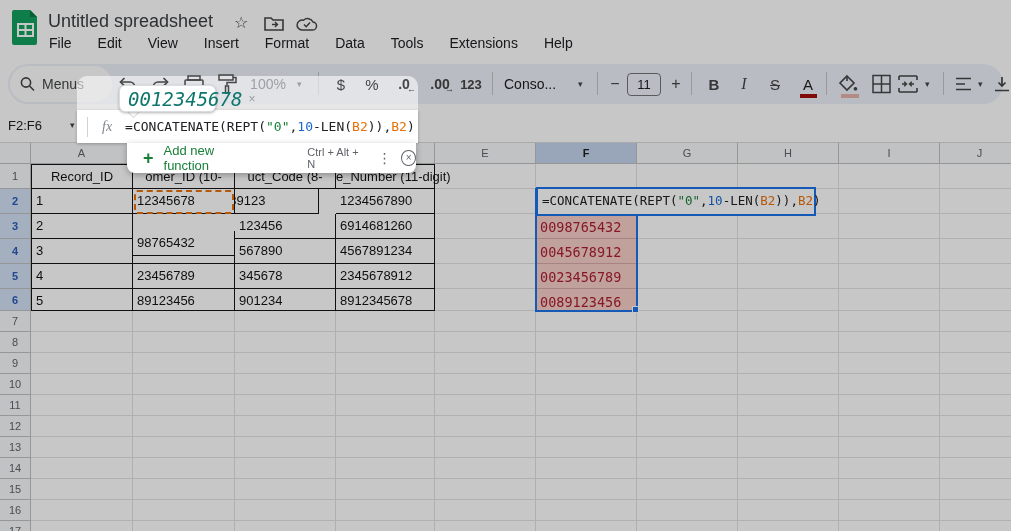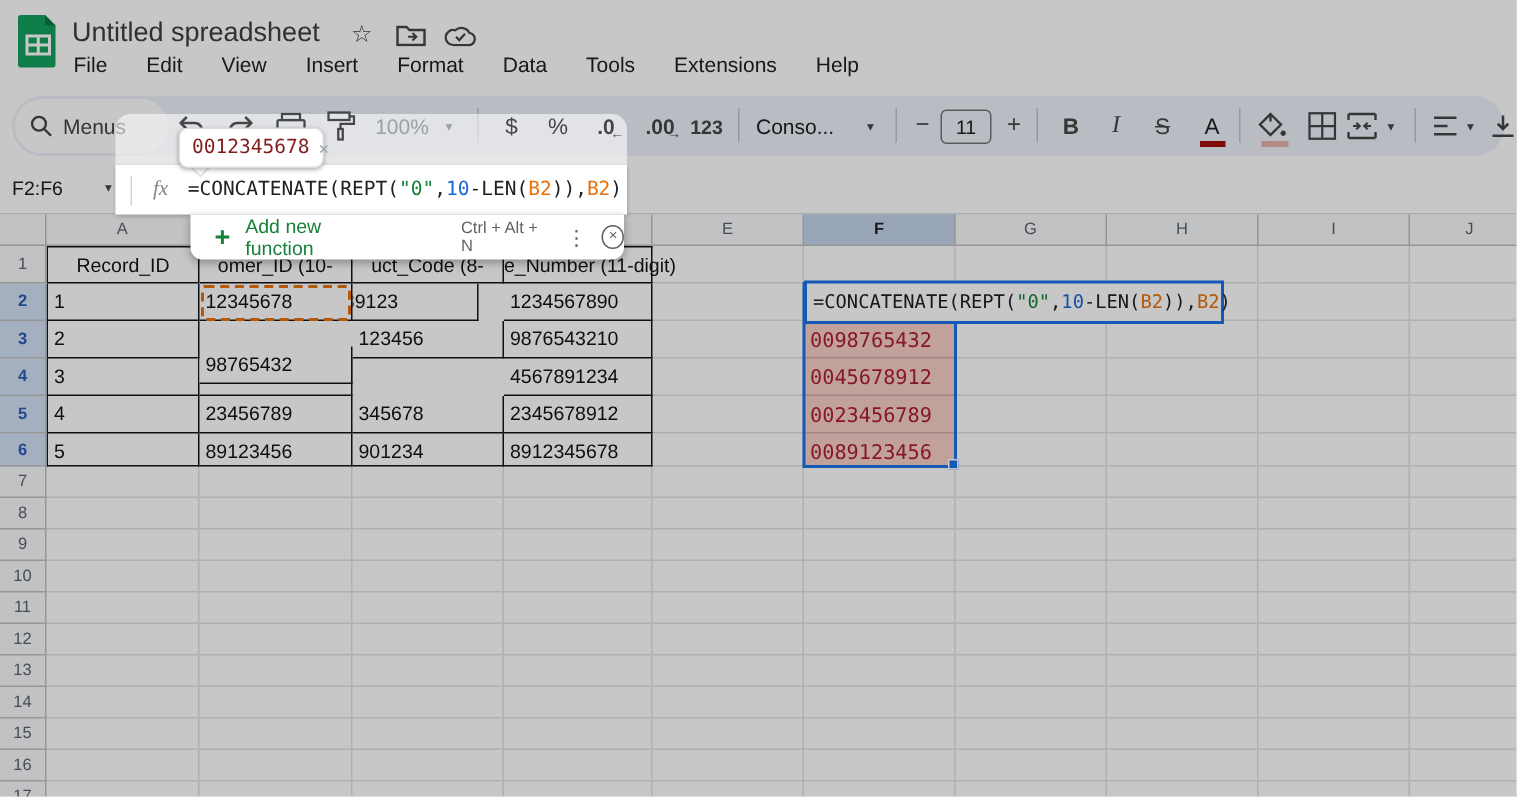--- a/index.html
+++ b/index.html
@@ -67,21 +67,21 @@
                background:rgba(255,255,255,0.58); border-radius:10px 10px 0 0; z-index:55; }
   #fstrip{ position:absolute; left:77px; top:110px; width:341px; height:33px; background:#fff; z-index:56;
            display:flex; align-items:center; box-shadow:0 1px 3px rgba(0,0,0,0.25); }
   #fstrip-div{ width:1px; height:20px; background:#d0d3d6; margin-left:10px; }
   #fx{ font-family:"Liberation Serif", serif; font-style:italic; color:#80868b; font-size:14px; margin-left:14px; }
   #fml{ margin-left:13px; font-family:"DejaVu Sans Mono", monospace; font-size:13px; white-space:nowrap; }
 
   #chip{ position:absolute; left:119px; top:85px; width:97px; height:27px; background:#fff; z-index:62;
          border:1px solid #dadce0; border-radius:6px; box-shadow:0 1px 3px rgba(0,0,0,0.3);
          display:flex; align-items:center; padding:0 8px; }
-  #chip-val{ font-family:"DejaVu Sans Mono", monospace; font-size:13px; color:#7f1d1d; }
+  #chip-val{ font-family:"DejaVu Sans Mono", monospace; font-size:19px; color:#0f766e;font-style:italic; }
   #chip-x{ margin-left:6px; color:#9aa0a6; font-size:12px; cursor:pointer; }
   #chip-caret{ position:absolute; left:128px; top:105px; width:11px; height:11px; background:#fff; z-index:61;
                transform:rotate(45deg); border-right:1px solid #dadce0; border-bottom:1px solid #dadce0; }
 
   #addfn{ position:absolute; left:127px; top:143px; width:289px; height:30px; background:#fff; z-index:57;
           border-radius:0 0 8px 8px; box-shadow:0 2px 6px rgba(0,0,0,0.3);
           display:flex; align-items:center; }
   #addfn-plus{ color:#188038; font-size:18px; font-weight:bold; margin-left:16px; }
   #addfn-label{ color:#188038; font-size:13px; font-weight:500; margin-left:10px; }
   #addfn-short{ color:#5f6368; font-size:11px; margin-left:14px;padding-left:40px; }
@@ -364,30 +364,31 @@
       <div class="cell tbl" style="left: 133px; top: 121px; width: 102px; height: 25px;">23456789</div>
       <div class="cell tbl c1" style="left: 31px; top: 121px; width: 102px; height: 25px;">4</div>
       <div class="cell hdr rhdr sel" style="left: 0px; top: 121px; width: 31px; height: 25px;">5</div>
       <div class="cell" style="left: 940px; top: 96px; width: 80px; height: 25px;"></div>
       <div class="cell" style="left: 839px; top: 96px; width: 101px; height: 25px;"></div>
       <div class="cell" style="left: 738px; top: 96px; width: 101px; height: 25px;"></div>
       <div class="cell" style="left: 637px; top: 96px; width: 101px; height: 25px;"></div>
       <div class="cell fres" style="left: 536px; top: 96px; width: 101px; height: 25px;">0045678912</div>
       <div class="cell" style="left: 435px; top: 96px; width: 101px; height: 25px;"></div>
       <div class="cell tbl" style="left: 336px; top: 96px; width: 99px; height: 25px;">4567891234</div>
+      <div class="cell tbl" style="left: 235px; top: 96px; width: 101px; height: 25px;">567890</div>
       <div class="cell tbl" style="left: 133px; top: 96px; width: 102px; height: 25px;">45678912</div>
       <div class="cell tbl c1" style="left: 31px; top: 96px; width: 102px; height: 25px;">3</div>
       <div class="cell hdr rhdr sel" style="left: 0px; top: 96px; width: 31px; height: 25px;">4</div>
       <div class="cell" style="left: 940px; top: 71px; width: 80px; height: 25px;"></div>
       <div class="cell" style="left: 839px; top: 71px; width: 101px; height: 25px;"></div>
       <div class="cell" style="left: 738px; top: 71px; width: 101px; height: 25px;"></div>
       <div class="cell" style="left: 637px; top: 71px; width: 101px; height: 25px;"></div>
       <div class="cell fres" style="left: 536px; top: 71px; width: 101px; height: 25px;">0098765432</div>
       <div class="cell" style="left: 435px; top: 71px; width: 101px; height: 25px;"></div>
-      <div class="cell tbl" style="left: 336px; top: 71px; width: 99px; height: 25px;">9876543210</div>
+      <div class="cell tbl" style="left: 336px; top: 71px; width: 99px; height: 25px;">6914681260</div>
       <div class="cell tbl" style="left: 235px; top: 71px; width: 101px; height: 25px;">123456</div>
       <div class="cell tbl" style="left: 133px; top: 88px; width: 102px; height: 25px;">98765432</div>
       <div class="cell tbl c1" style="left: 31px; top: 71px; width: 102px; height: 25px;">2</div>
       <div class="cell hdr rhdr sel" style="left: 0px; top: 71px; width: 31px; height: 25px;">3</div>
       <div class="cell" style="left: 940px; top: 46px; width: 80px; height: 25px;"></div>
       <div class="cell" style="left: 839px; top: 46px; width: 101px; height: 25px;"></div>
       <div class="cell" style="left: 738px; top: 46px; width: 101px; height: 25px;"></div>
       <div class="cell" style="left: 637px; top: 46px; width: 101px; height: 25px;"></div>
       <div class="cell" style="left: 536px; top: 46px; width: 101px; height: 25px;"></div>
       <div class="cell" style="left: 435px; top: 46px; width: 101px; height: 25px;"></div>

